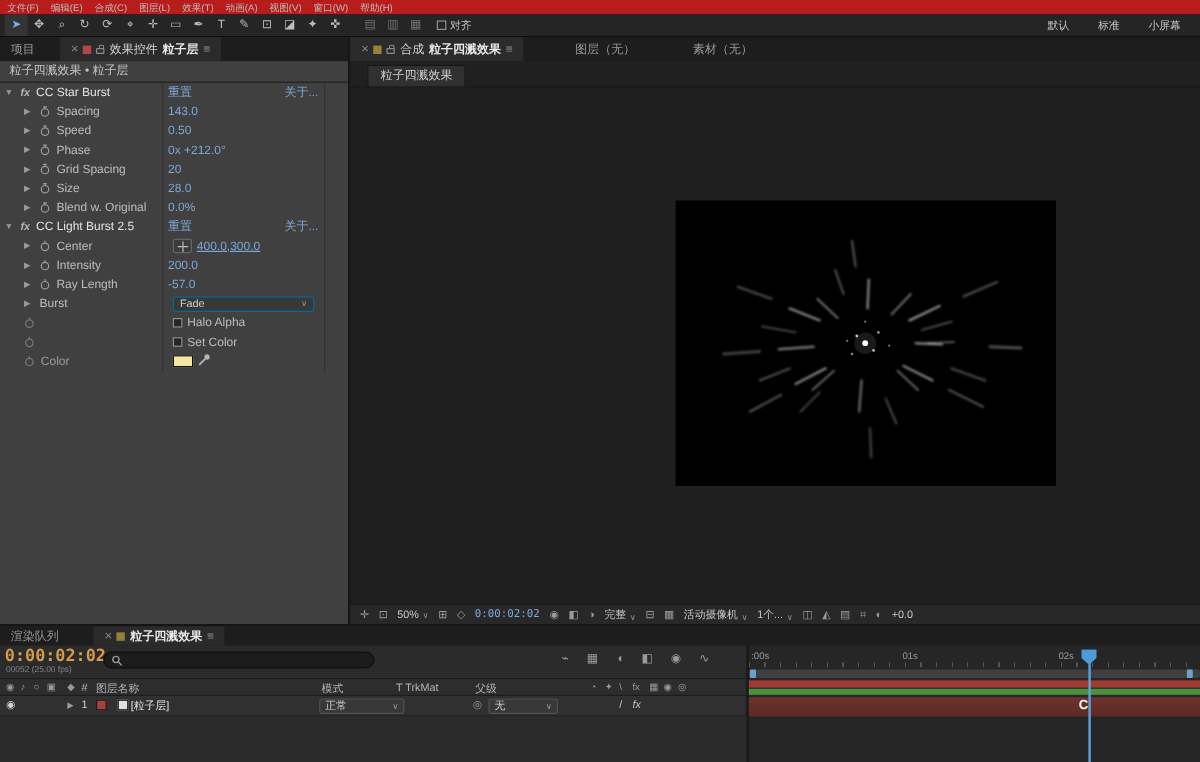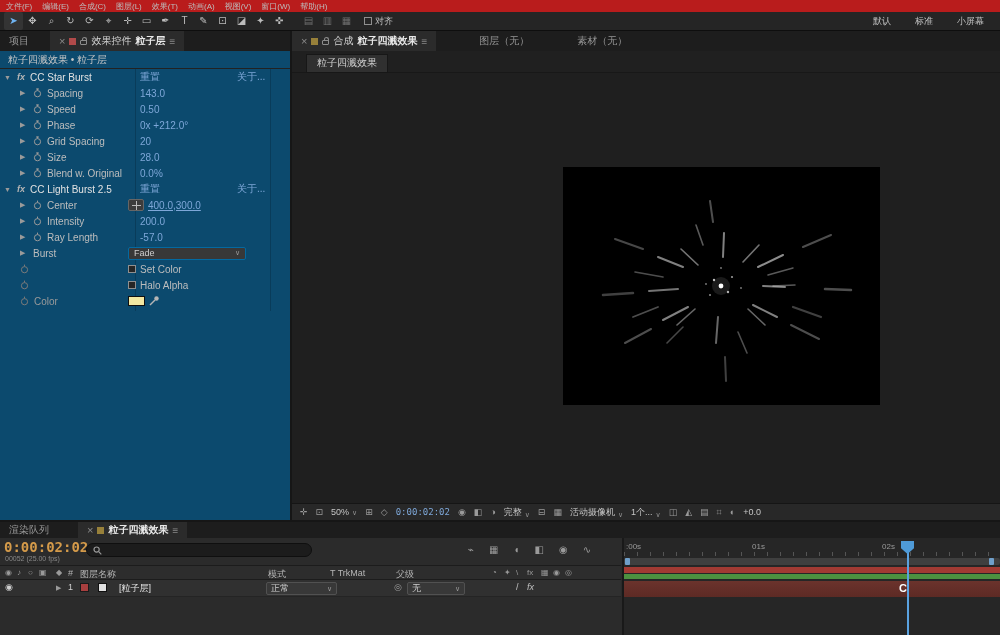--- a/index.html
+++ b/index.html
@@ -34,34 +34,34 @@
   .tlabel{color:#d2d2d2}
   .tlabel.strong{color:#e8e8e8;font-weight:bold}
   .sq{display:inline-block;width:7px;height:7px}
   .sq-red{background:#b04a4a}
   .sq-olive{background:#97803a}
   .lockicon{position:relative;display:inline-block;width:7px;height:5px;border:1px solid #8d8d8d;border-radius:1px;margin-top:3px}
   .lockicon::before{content:"";position:absolute;left:1px;top:-4px;width:3px;height:3px;border:1px solid #8d8d8d;border-bottom:none;border-radius:3px 3px 0 0}
 
   
   .left-panel{width:290px;margin-right:2px;display:flex;flex-direction:column;background:#2b2b2b}
-  .ec{flex:1;position:relative;background:#0c4a6e;font-size:10px;overflow:hidden}
+  .ec{flex:1;position:relative;background:#404040;font-size:10px;overflow:hidden}
   .colsep{position:absolute;top:18px;width:1px;height:242px;background:rgba(0,0,0,.18)}
   .ec-breadcrumb{height:18px;line-height:18px;padding-left:8px;color:#c6c6c6;border-bottom:1px solid #222}
   .ec-row{position:relative;height:16px;display:flex;align-items:center;gap:5px}
   .ec-row.head{padding-left:4px}
   .ec-row.param{padding-left:20px}
   .i-exp{font-size:7px;color:#9a9a9a;width:8px}
   .fxb{font-style:italic;font-weight:bold;font-size:9px;color:#b5b5b5}
   .ename{color:#e2e2e2}
   .stopwatch{display:inline-flex;align-items:center}
   .plabel{color:#bdbdbd}
   .plabel.dim{color:#9a9a9a}
   .pvalue,.vlink{position:absolute;color:#7ea7d8;cursor:default}
-  .vgroup{position:absolute;left:128px;display:flex;align-items:center;gap:4px}
+  .vgroup{position:absolute;left:144px;display:flex;align-items:center;gap:4px}
   .pointbtn{width:16px;height:12px;border:1px solid #666;background:#3c3c3c;border-radius:2px;display:inline-flex;align-items:center;justify-content:center}
   .bluetext{color:#7ea7d8;text-decoration:underline}
   .graytext{color:#bdbdbd}
   .ddl{width:118px;height:13px;background:#383838;border:1px solid #0369a1;border-radius:2px;display:flex;align-items:center;padding:0 5px;color:#cfcfcf;font-size:9px}
   .ddl .caret{margin-left:auto;font-size:7px;color:#999}
   .swatch{width:17px;height:10px;background:#f2e8a2;border:1px solid #101010}
 
   
   .right-panel{flex:1;display:flex;flex-direction:column;background:#202020;min-width:0}
   .navrow{height:22px;background:#202020;border-bottom:1px solid #181818;flex:none}
@@ -323,33 +323,33 @@
         </div>
         <div class="ec-row param">
           <span class="stopwatch">
               <svg width="9" height="10" viewBox="0 0 9 10">
                 <circle cx="4.5" cy="5.7" r="3.1" fill="none" stroke="#7a7a7a" stroke-width="1"></circle>
                 <line x1="4.5" y1="0.6" x2="4.5" y2="2.4" stroke="#7a7a7a" stroke-width="1"></line>
               </svg>
             </span>
           <span class="vgroup">
             <span class="cb"></span>
-            <span class="graytext">Set Color</span>
+            <span class="graytext">Halo Alpha</span>
           </span>
         </div>
         <div class="ec-row param">
           <span class="stopwatch">
               <svg width="9" height="10" viewBox="0 0 9 10">
                 <circle cx="4.5" cy="5.7" r="3.1" fill="none" stroke="#7a7a7a" stroke-width="1"></circle>
                 <line x1="4.5" y1="0.6" x2="4.5" y2="2.4" stroke="#7a7a7a" stroke-width="1"></line>
               </svg>
             </span>
           <span class="vgroup">
             <span class="cb"></span>
-            <span class="graytext">Halo Alpha</span>
+            <span class="graytext">Set Color</span>
           </span>
         </div>
         <div class="ec-row param">
           <span class="stopwatch">
               <svg width="9" height="10" viewBox="0 0 9 10">
                 <circle cx="4.5" cy="5.7" r="3.1" fill="none" stroke="#7a7a7a" stroke-width="1"></circle>
                 <line x1="4.5" y1="0.6" x2="4.5" y2="2.4" stroke="#7a7a7a" stroke-width="1"></line>
               </svg>
             </span>
           <span class="plabel dim">Color</span>
@@ -520,21 +520,21 @@
         <span class="hicon" style="left:553px">◉</span>
         <span class="hicon" style="left:565px">◎</span>
       </div>
 
       <div class="tl-layerrow">
         <span style="left:5px;color:#d0d0d0">◉</span>
         <span style="left:56px;font-size:7px;color:#9a9a9a;top:4px">▶</span>
         <span style="left:68px">1</span>
         <span class="lswatch" style="left:80px;top:3px"></span>
         <span class="lthumb" style="left:98px;top:3px"></span>
-        <span style="left:119px;color:#e6e6e6">[粒子层]</span>
+        <span style="left:109px;color:#e6e6e6">[粒子层]</span>
         <span class="lddl" style="left:266px;width:71px">
           <span>正常</span>
           <span class="caret">∨</span>
         </span>
         <span style="left:394px;color:#9a9a9a">◎</span>
         <span class="lddl" style="left:407px;width:58px">
           <span>无</span>
           <span class="caret">∨</span>
         </span>
         <span style="left:516px;color:#c0c0c0">/</span>

